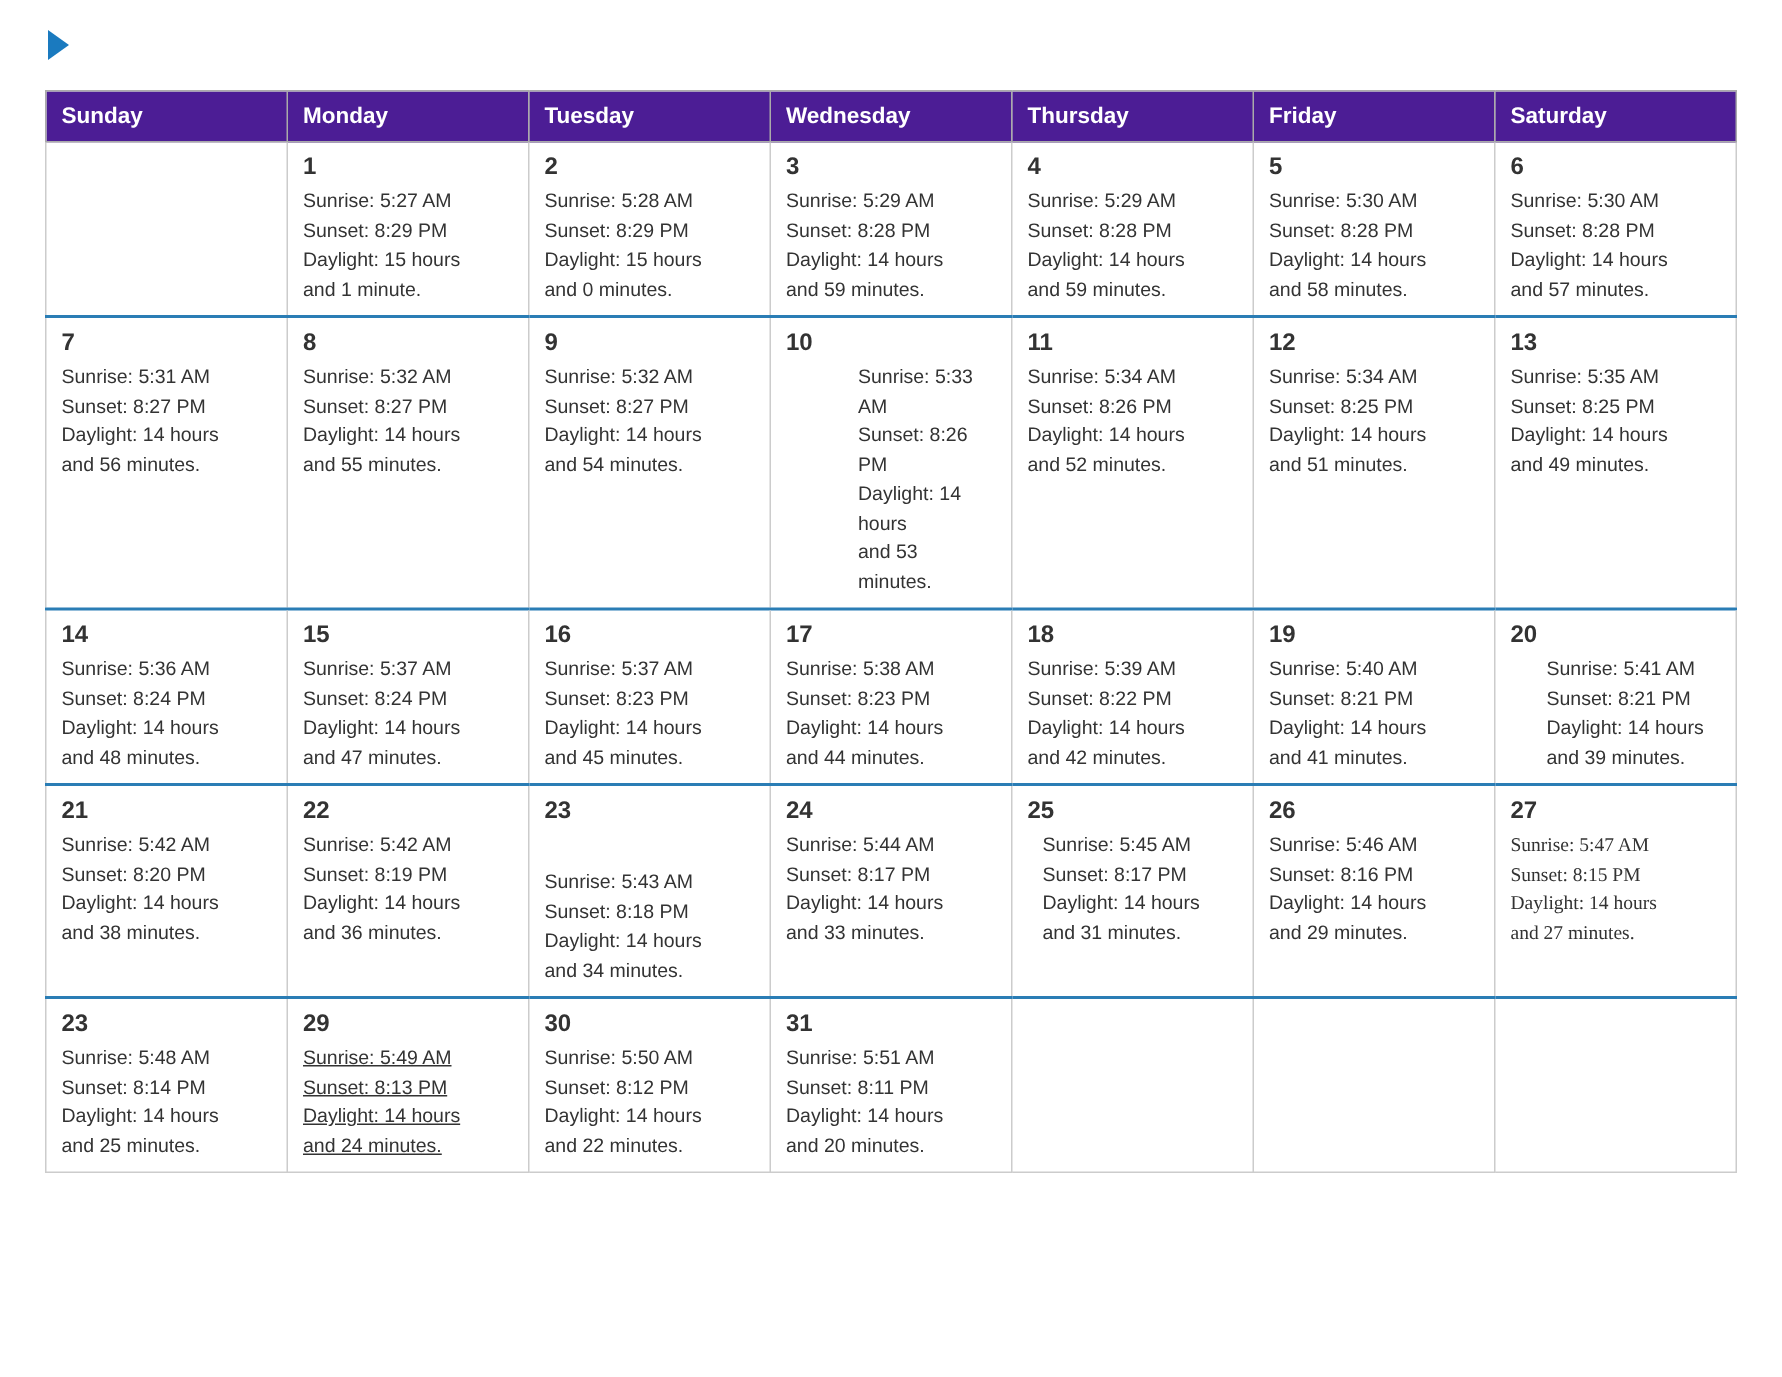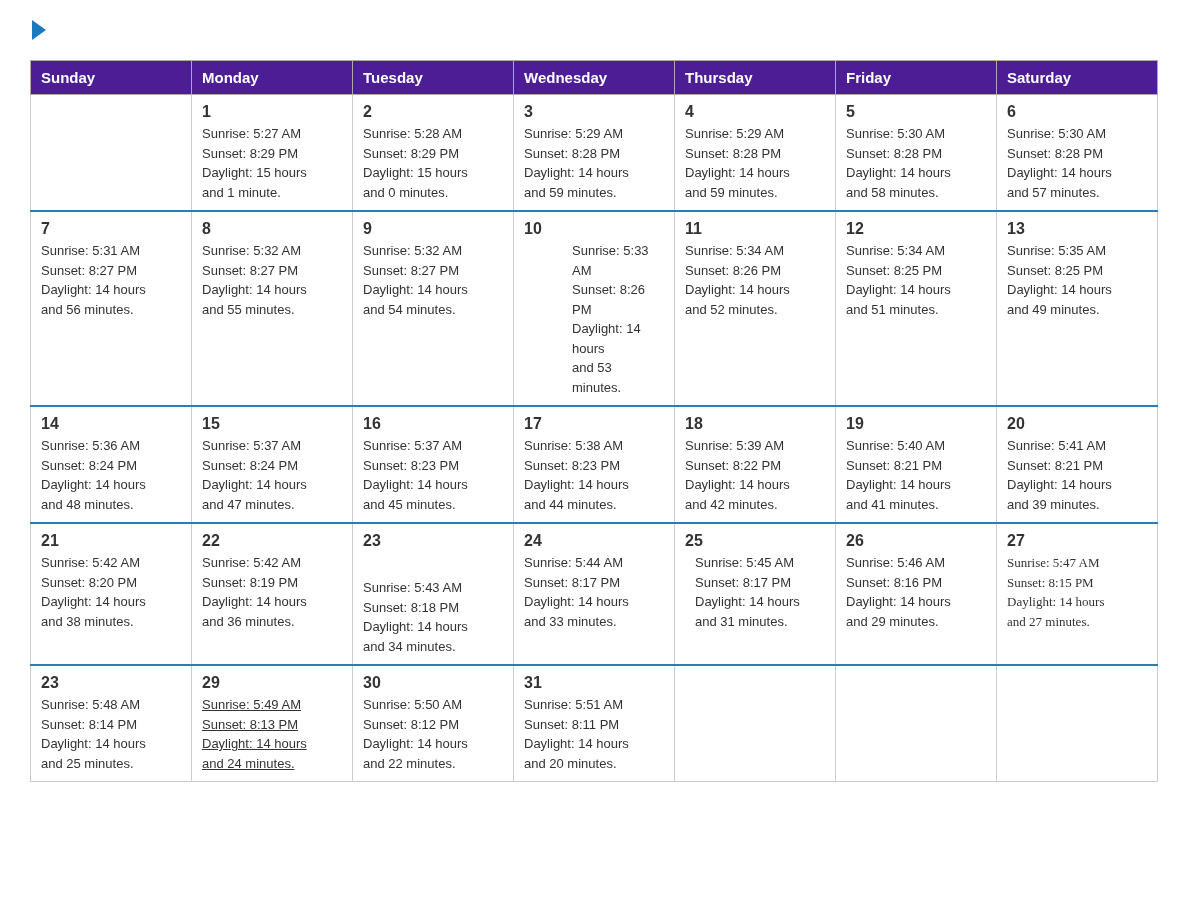--- a/index.html
+++ b/index.html
@@ -262,21 +262,21 @@
         </td>
         <td>
           <span class="day-number">19</span>
           <div class="day-info" style="white-space: pre-line;">Sunrise: 5:40 AM
 Sunset: 8:21 PM
 Daylight: 14 hours
 and 41 minutes.</div>
         </td>
         <td>
           <span class="day-number">20</span>
-          <div class="day-info" style="white-space: pre-line;">Sunrise: 5:41 AM
+          <div class="day-info" style="white-space: pre-line; margin-left: 24px;">Sunrise: 5:41 AM
 Sunset: 8:21 PM
 Daylight: 14 hours
 and 39 minutes.</div>
         </td>
       </tr>
       <tr class="row-divider">
         <td>
           <span class="day-number">21</span>
           <div class="day-info" style="white-space: pre-line;">Sunrise: 5:42 AM
 Sunset: 8:20 PM

